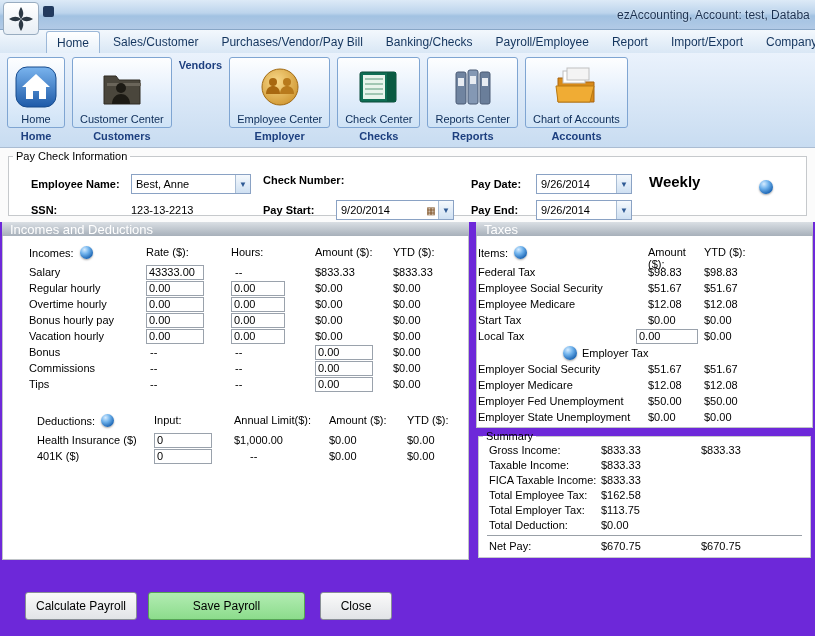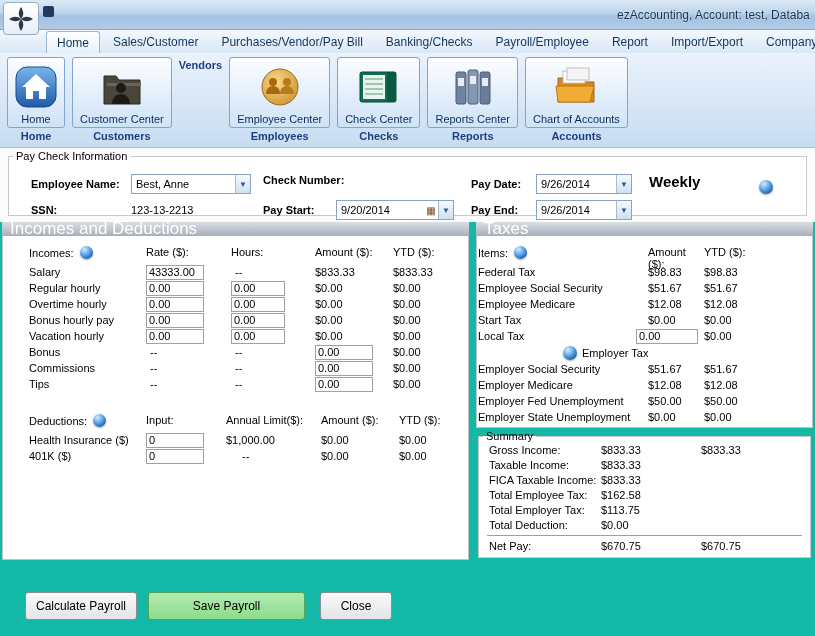--- a/index.html
+++ b/index.html
@@ -1,18 +1,18 @@
 <!DOCTYPE html>
 <html><head>
 <meta charset="utf-8">
 <style>
 *{margin:0;padding:0;box-sizing:border-box}
 html,body{width:815px;height:636px}
 body{font-family:"Liberation Sans",sans-serif;font-size:11px;color:#000;overflow:hidden;background:#f0f0f0}
-.app{position:relative;width:815px;height:636px;background:#14b8a6}
+.app{position:relative;width:815px;height:636px;background:#6d28d9}
 
 
 .titlebar{position:absolute;left:0;top:0;width:100%;height:30px;
  background:linear-gradient(180deg,#ddeaf7,#bcd4ec 45%,#a2c2e2 55%,#b2cae6);
  border-bottom:1px solid #88a6c6}
 .window-title{position:absolute;left:617px;top:8px;font-size:12px;color:#1a3050;white-space:nowrap;text-shadow:0 0 2px rgba(255,255,255,.8)}
 .app-logo{position:absolute;left:3px;top:2px;width:36px;height:33px;background:linear-gradient(#ffffff,#e7eef5);
  border:1px solid #98acc0;border-radius:4px;display:flex;align-items:center;justify-content:center;z-index:6;cursor:pointer}
 .qa-icon{position:absolute;left:43px;top:6px;width:11px;height:11px;background:#223a5e;border-radius:2px;z-index:6;cursor:pointer}
 
@@ -48,26 +48,26 @@
 .freq{position:absolute;font-size:15px;font-weight:bold}
 .plain-input{position:absolute;border:none;background:#fff;font-family:inherit;font-size:11px}
 .globe{display:inline-block;width:14px;height:14px;border-radius:50%;
  background:radial-gradient(circle at 35% 28%,#d6ecff 0%,#6fb2ec 35%,#1d66b4 75%,#134e8e 100%);
  box-shadow:0 1px 2px rgba(0,0,0,.35);cursor:pointer;flex:none}
 .globe.abs{position:absolute}
 
 
 .panel{position:absolute;background:#fff;border:1px solid #bfc3c7}
 .panel-header{height:14px;margin:-1px -1px 0 -1px;background:linear-gradient(#dadfe4,#a7b0ba);color:#fff;
- padding-left:8px;display:flex;align-items:center;font-size:17px}
+ padding-left:8px;display:flex;align-items:center;font-size:13px}
 #left-panel{left:2px;top:222px;width:467px;height:338px}
 #right-panel{left:476px;top:222px;width:337px;height:206px}
 .pbody{padding-top:8px}
 .irow{display:grid;grid-template-columns:117px 85px 84px 78px 1fr;padding-left:26px;height:16px;align-items:center}
-.drow{display:grid;grid-template-columns:117px 80px 95px 78px 1fr;padding-left:26px;height:16px;align-items:center}
+.drow{display:grid;grid-template-columns:117px 80px 95px 78px 1fr;padding-left:34px;height:16px;align-items:center}
 .trow{display:grid;grid-template-columns:170px 56px 1fr;padding-left:1px;height:16px;align-items:center}
 .hdr{height:20px;align-items:start;padding-top:2px}
 .u{}
 .hcell{display:flex;align-items:center;gap:6px}
 .hcell .globe{width:13px;height:13px}
 .tin{width:58px;height:15px;border:1px solid #9aa2ac;font-family:inherit;font-size:11px;padding:0 2px;background:#fff}
 .tin.hrs{width:54px}
 .tin.ltax{width:62px}
 .dash{padding-left:4px}
 .ded-gap{height:20px}
@@ -163,21 +163,21 @@
               </defs>
             <circle cx="22" cy="21" r="18" fill="url(#gEmp)" stroke="#a06a14"></circle>
             <circle cx="15" cy="16" r="4" fill="#a86810"></circle>
               <path d="M8 28 c0-6 4-8 7-8 s7 2 7 8 Z" fill="#a86810"></path>
             <circle cx="29" cy="16" r="4" fill="#b87a1c"></circle>
               <path d="M22 28 c0-6 4-8 7-8 s7 2 7 8 Z" fill="#b87a1c"></path>
           </svg>
         </span>
         <span class="tool-label">Employee Center</span>
       </div>
-      <span class="tool-caption">Employees</span>
+      <span class="tool-caption">Employer</span>
     </div>
     <div class="tool">
       <div class="tool-btn">
         <span class="tool-icon">
           <svg width="44" height="42" viewBox="0 0 44 42">
             <rect x="3" y="6" width="36" height="30" rx="2" fill="#0f6e54" stroke="#0a4a38"></rect>
             <rect x="6" y="9" width="22" height="24" fill="#e8f4ec"></rect>
             <g stroke="#8ab8a0" stroke-width="1.5">
               <line x1="8" y1="13" x2="26" y2="13"></line>
                 <line x1="8" y1="18" x2="26" y2="18"></line>

